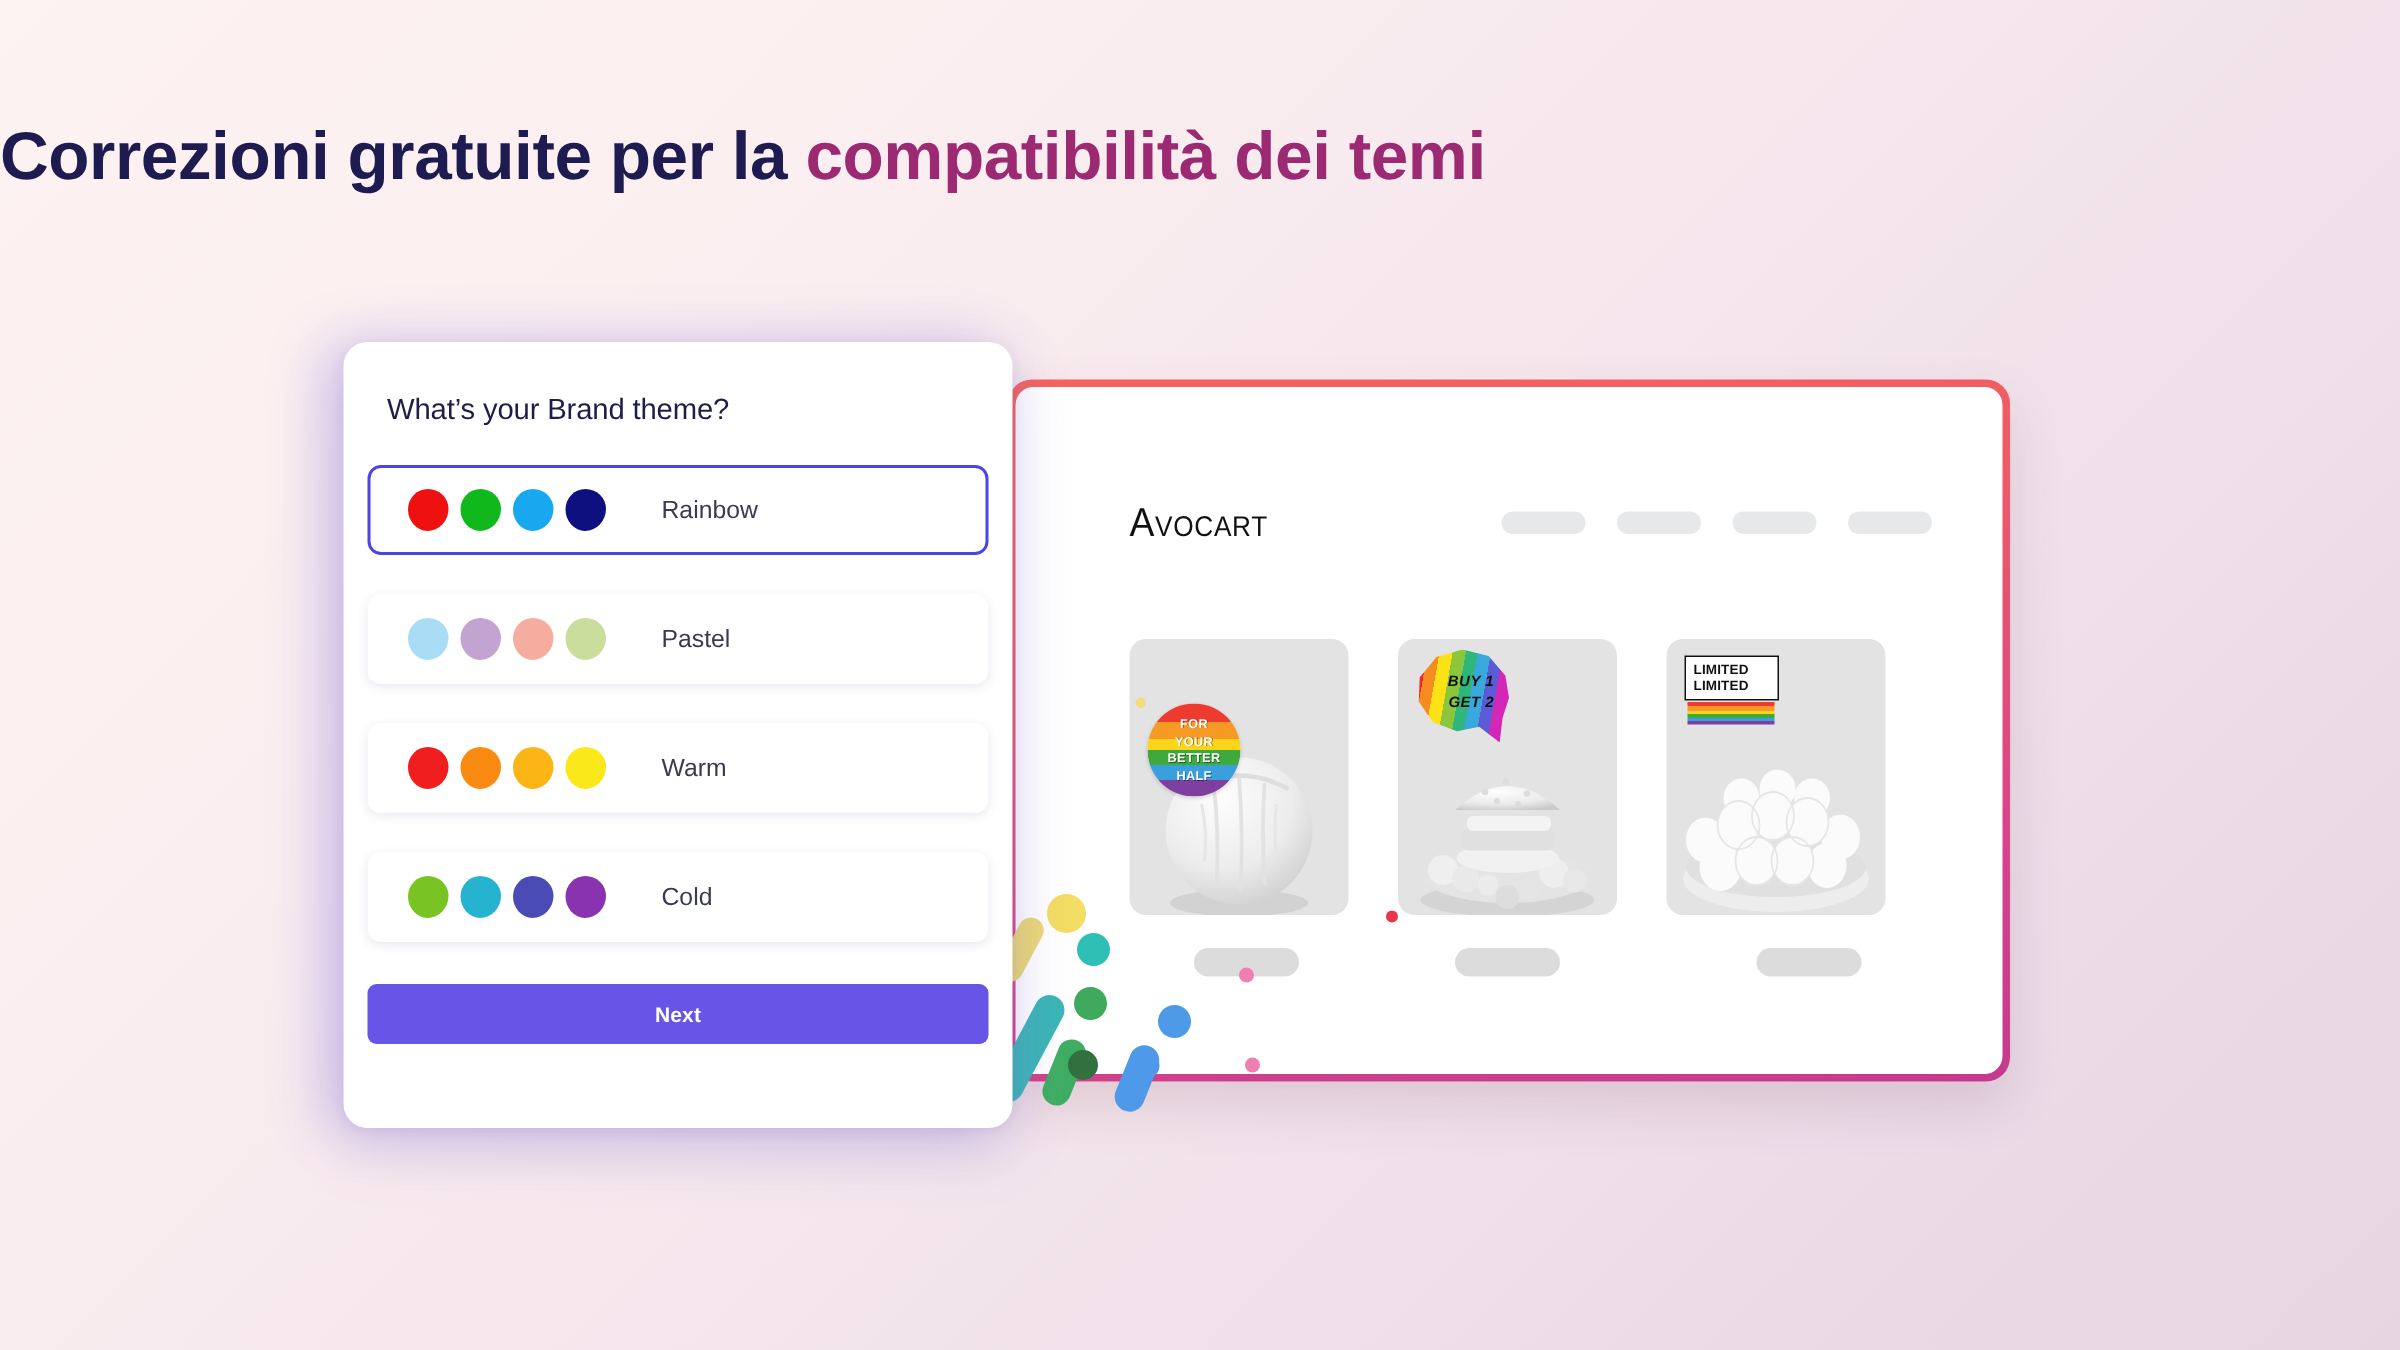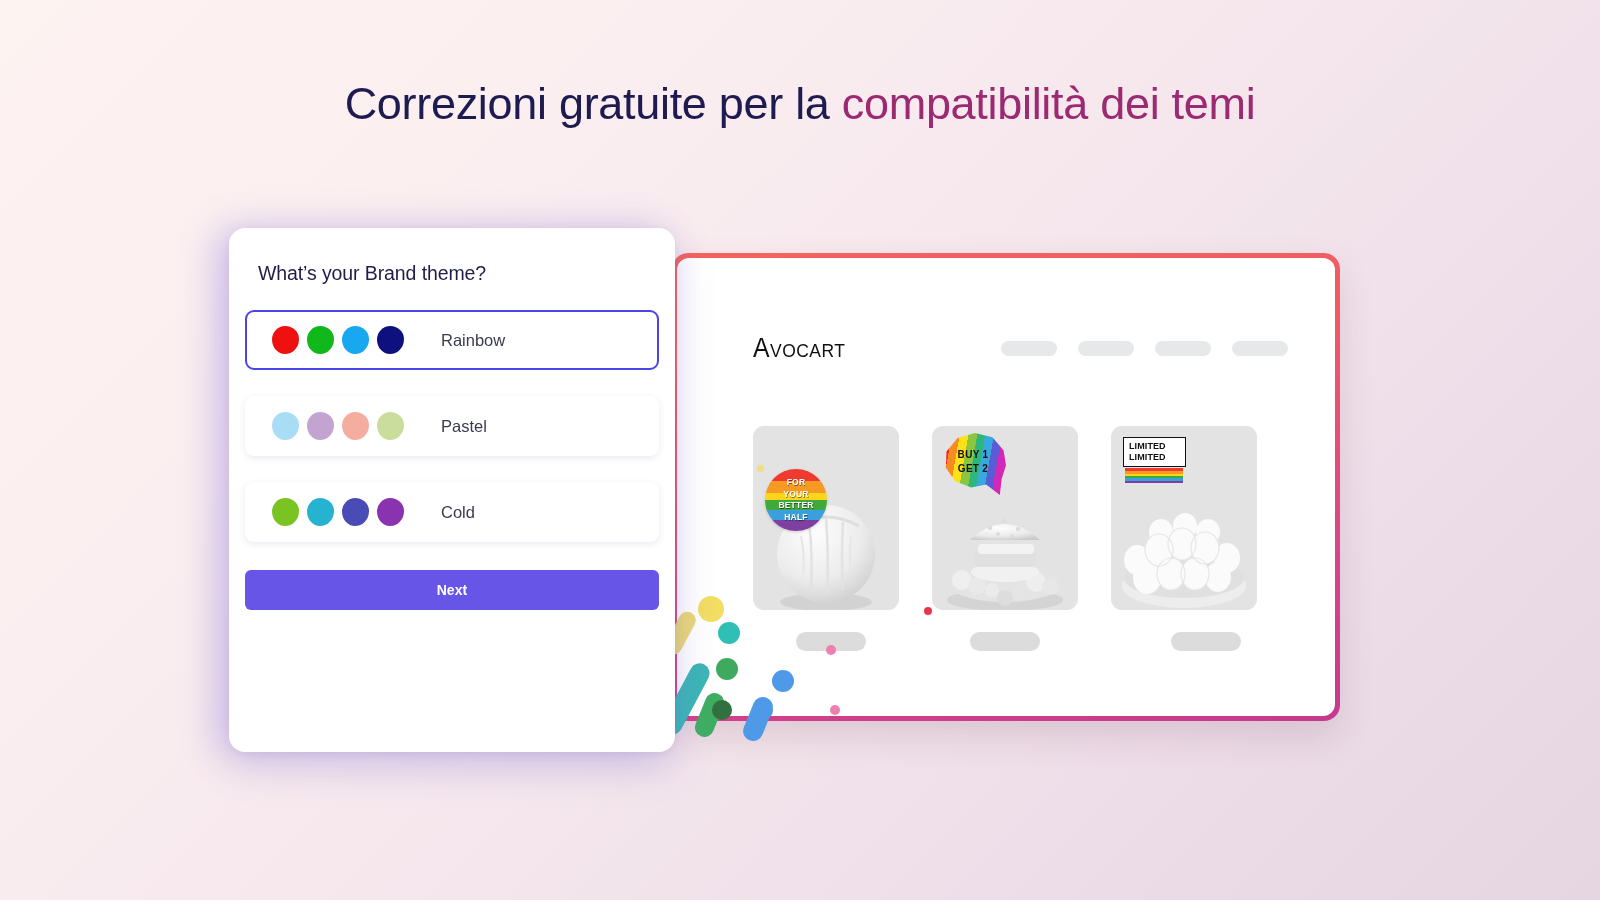--- a/index.html
+++ b/index.html
@@ -17,23 +17,22 @@
         #e5d6e2 100%);
     position: relative;
   }
 
   
   .headline {
     position: absolute;
     top: 78px;
     left: 0;
     width: 1600px;
-    text-align: center;
     font-size: 45px;
-    font-weight: 400;
+    font-weight: 700;
     letter-spacing: -0.3px;
     white-space: nowrap;
   }
   .headline .part-a { color: #1d1b50; }
   .headline .part-b { color: #9c2a72; }
 
   
   .browser-frame {
     position: absolute;
     left: 672px;
@@ -178,22 +177,23 @@
     filter: drop-shadow(0 1px 2px rgba(0,0,0,0.18));
   }
   .badge-bubble .txt {
     position: absolute;
     left: 6px; top: 15px;
     width: 46px;
     z-index: 2;
     color: #111111;
     font-size: 10px;
     font-weight: 700;
+    font-style: italic;
     line-height: 14px;
-    text-align: center;
+    text-align: right;
     letter-spacing: 0.3px;
   }
 
   .badge-limited {
     left: 12px; top: 11px;
     width: 63px;
   }
   .badge-limited .lbl {
     background: #ffffff;
     border: 1.7px solid #111111;
@@ -465,20 +465,29 @@
         <div class="swatches">
           <div class="swatch" style="background: rgb(169, 220, 245);"></div>
           <div class="swatch" style="background: rgb(195, 163, 208);"></div>
           <div class="swatch" style="background: rgb(245, 173, 160);"></div>
           <div class="swatch" style="background: rgb(203, 221, 156);"></div>
         </div>
         <div class="opt-label">Pastel</div>
       </div>
       <div class="theme-option">
         <div class="swatches">
+          <div class="swatch" style="background: rgb(240, 30, 30);"></div>
+          <div class="swatch" style="background: rgb(249, 139, 18);"></div>
+          <div class="swatch" style="background: rgb(251, 182, 22);"></div>
+          <div class="swatch" style="background: rgb(251, 232, 26);"></div>
+        </div>
+        <div class="opt-label">Warm</div>
+      </div>
+      <div class="theme-option">
+        <div class="swatches">
           <div class="swatch" style="background: rgb(121, 196, 35);"></div>
           <div class="swatch" style="background: rgb(37, 179, 207);"></div>
           <div class="swatch" style="background: rgb(74, 75, 181);"></div>
           <div class="swatch" style="background: rgb(138, 51, 176);"></div>
         </div>
         <div class="opt-label">Cold</div>
       </div>
     </div>
   <button class="next-btn">Next</button>
 </div>

